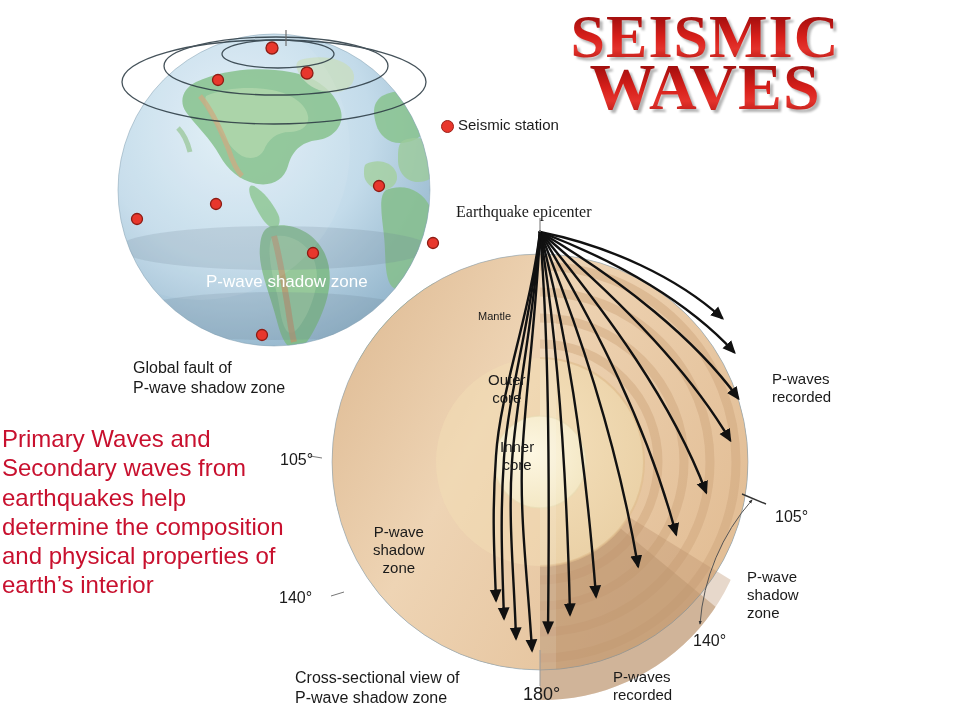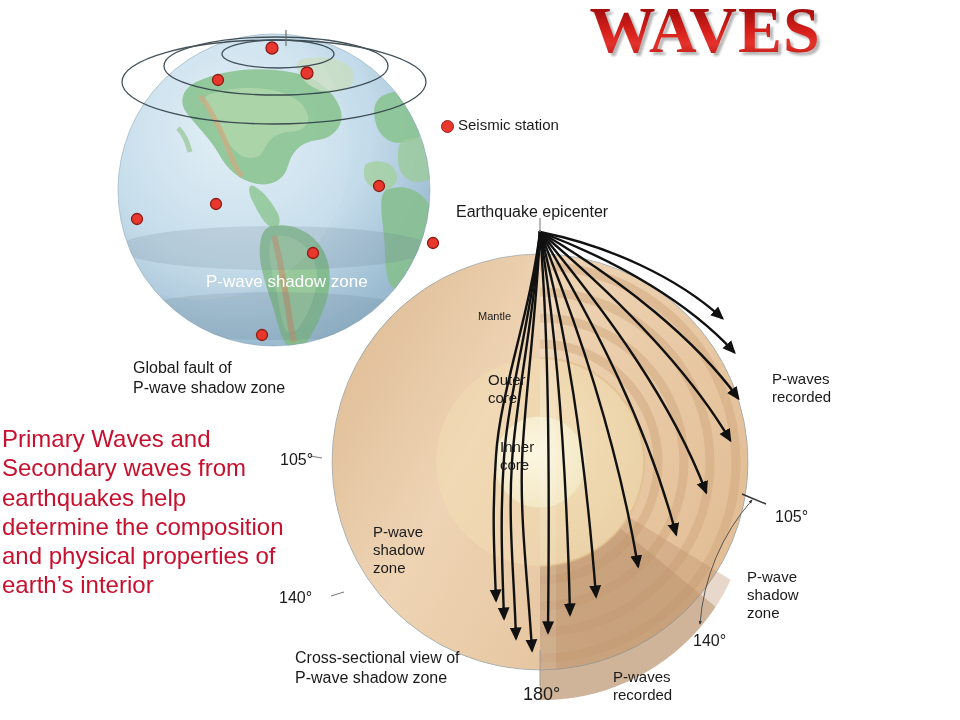--- a/index.html
+++ b/index.html
@@ -3,21 +3,21 @@
 <meta charset="utf-8">
 <style>
   html,body{margin:0;padding:0;}
   body{
     width:960px;height:720px;overflow:hidden;background:#ffffff;
     font-family:"Liberation Sans",sans-serif;
     position:relative;
   }
   #stage{position:absolute;left:0;top:0;width:960px;height:720px;}
   .lbl{position:absolute;white-space:pre;color:#1a1a1a;}
-  .lbl.center{text-align:left;}
+  .lbl.center{text-align:center;}
   .title-wrap{position:absolute;left:455px;top:8px;width:500px;height:140px;
     text-align:center;pointer-events:none;}
   .ttl{
     display:block;
     font-family:"Liberation Serif",serif;
     font-weight:bold;
     font-variant:small-caps;
     letter-spacing:1px;
     line-height:0.92;
     background:linear-gradient(180deg,#7d0b0b 0%,#a8100f 18%,#d8201b 52%,#e4332c 72%,#b01310 100%);
@@ -33,32 +33,32 @@
     color:#c8102e;font-size:24px;line-height:1.22;
   }
   .legend-dot{
     position:absolute;width:11px;height:11px;border-radius:50%;
     background:#e8372c;border:1px solid #9c2018;
   }
   .lbl-epi-top{left:128px;top:14px;font-size:16px;}
   .lbl-legend{left:458px;top:116px;font-size:15px;}
   .lbl-pwsz-globe{left:206px;top:272px;font-size:17px;color:#ffffff;}
   .lbl-globalview{left:133px;top:358px;font-size:16px;line-height:1.22;}
-  .lbl-epi-cross{left:456px;top:203px;font-size:16px;}
+  .lbl-epi-cross{left:456px;top:203px;font-size:16px;font-family:Liberation Serif, serif;}
   .lbl-mantle{left:478px;top:310px;font-size:11px;}
   .lbl-outer{left:488px;top:371px;font-size:15px;line-height:1.18;text-align:center;}
   .lbl-inner{left:500px;top:438px;font-size:15px;line-height:1.18;text-align:center;}
   .lbl-pw-rec-r{left:772px;top:370px;font-size:15px;line-height:1.2;}
   .lbl-105-r{left:775px;top:508px;font-size:16px;}
   .lbl-pwsz-r{left:747px;top:568px;font-size:15px;line-height:1.2;}
   .lbl-140-r{left:693px;top:632px;font-size:16px;}
   .lbl-105-l{left:280px;top:451px;font-size:16px;}
   .lbl-140-l{left:279px;top:589px;font-size:16px;}
   .lbl-pwsz-cross{left:373px;top:523px;font-size:15px;line-height:1.2;text-align:center;}
-  .lbl-crossview{left:295px;top:648px;font-size:16px;line-height:1.22;}
+  .lbl-crossview{left:295px;top:668px;font-size:16px;line-height:1.22;}
   .lbl-180{left:523px;top:684px;font-size:18px;}
   .lbl-pw-rec-b{left:613px;top:668px;font-size:15px;line-height:1.2;}
 </style>
 </head>
 <body>
 
 <div id="stage">
 
   <svg id="art" width="960" height="720" viewBox="0 0 960 720">
     <defs>
@@ -297,20 +297,21 @@
         <path d="M344,592 l-13,4" stroke="#777"></path>
       </g>
       <g stroke="#333333" stroke-width="1.4">
         <line x1="742" y1="494" x2="766" y2="504"></line>
       </g>
     </g>
   </svg>
 
   
   <div class="title-wrap">
+    <span id="ttl1" class="ttl">Seismic</span>
     <span id="ttl2" class="ttl">Waves</span>
   </div>
 
   
   <div class="redtext">Primary Waves and Secondary waves from earthquakes help determine the composition and physical properties of earth’s interior</div>
 
   
 
   <span class="legend-dot" style="left:441px;top:120px;"></span>
   <div class="lbl lbl-legend">Seismic station</div>

